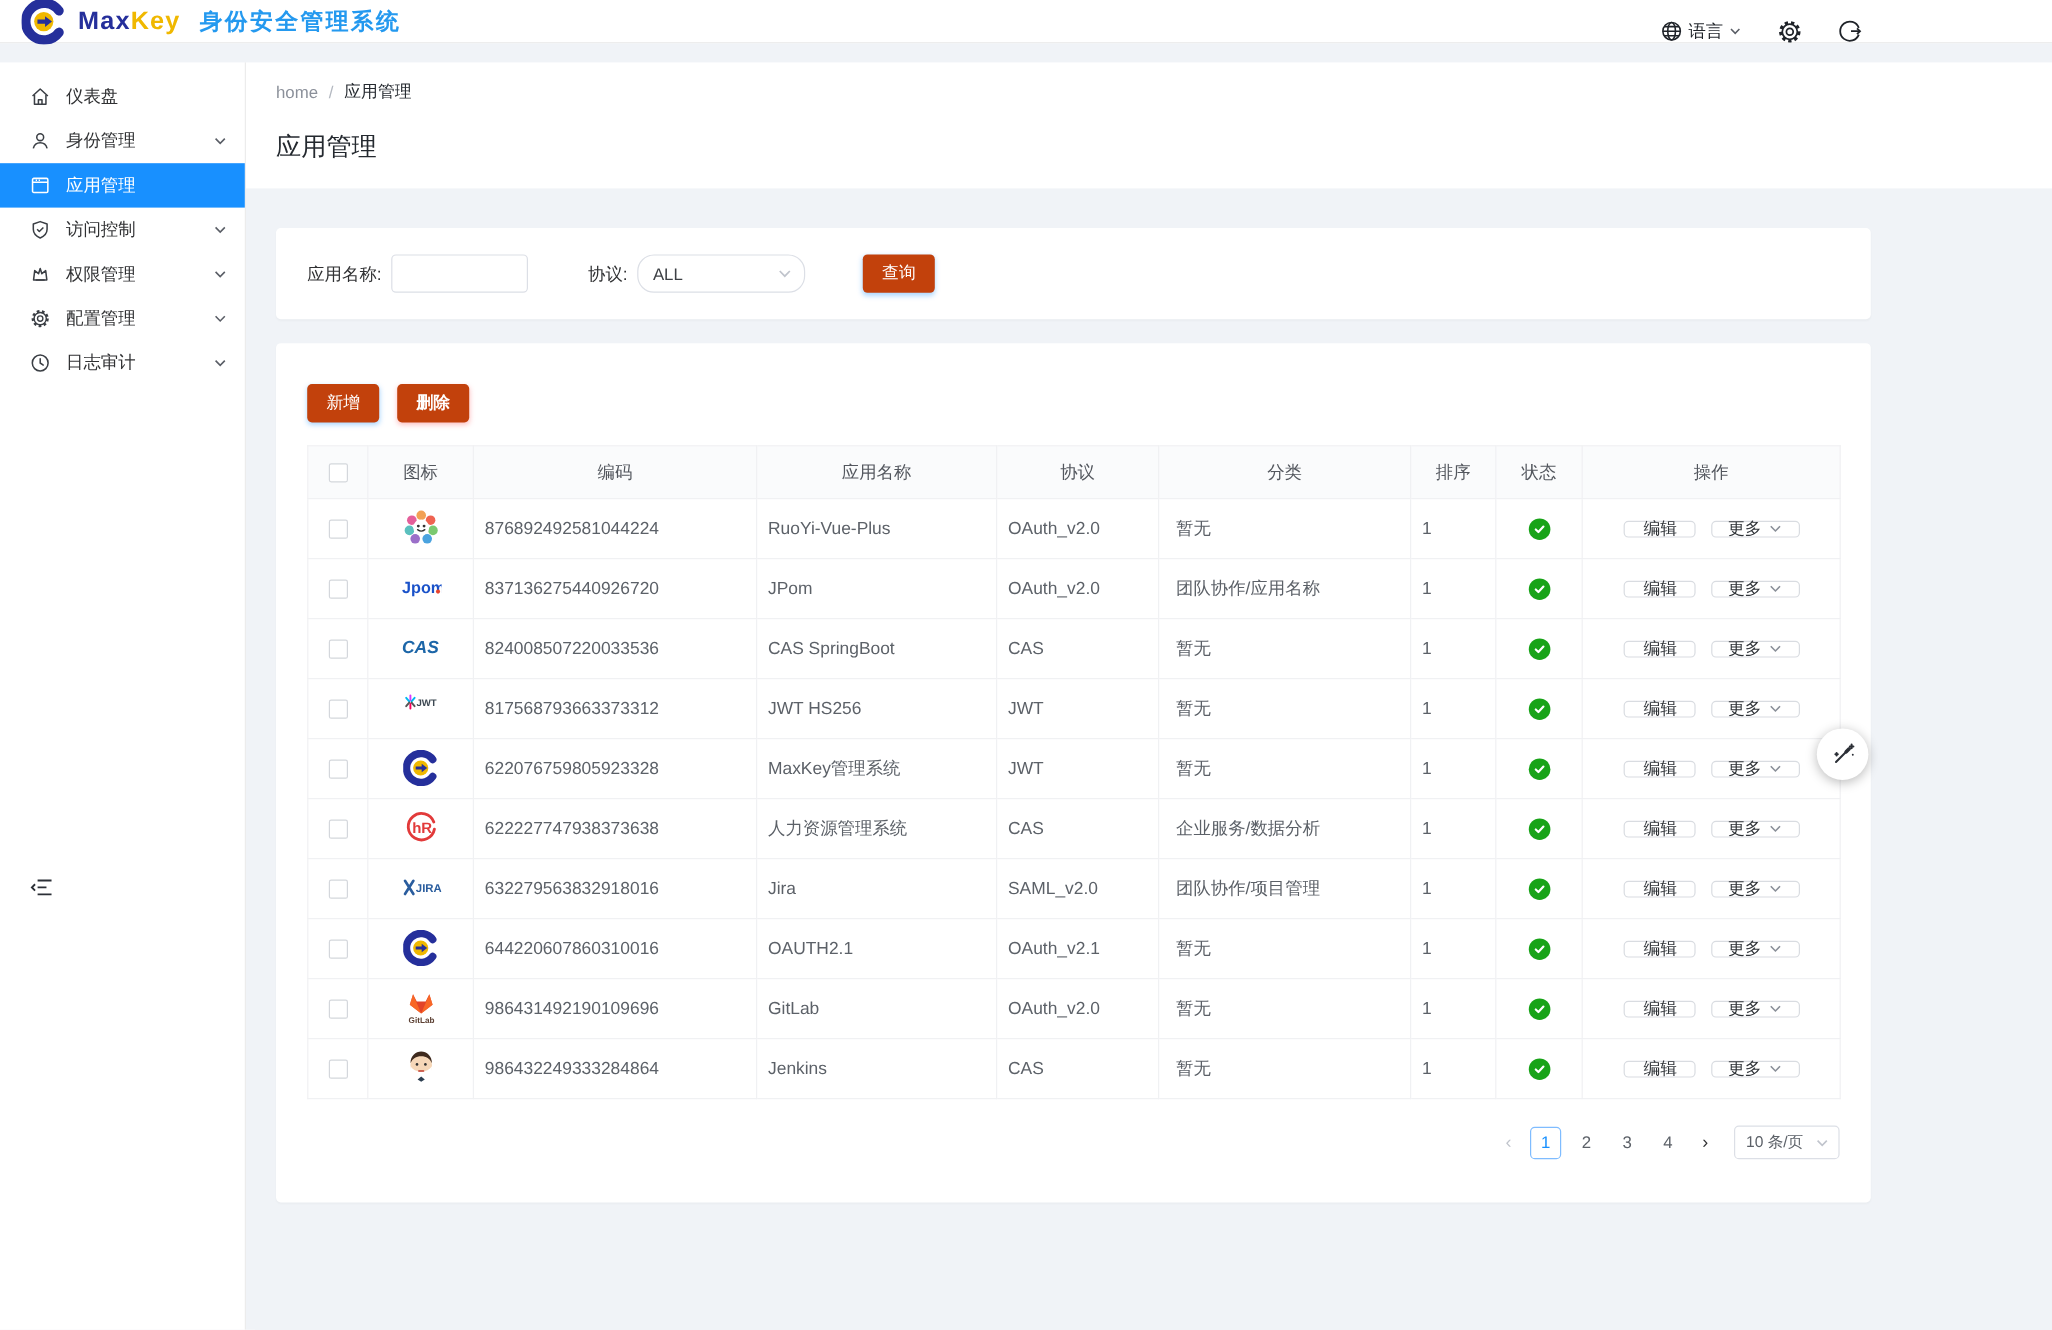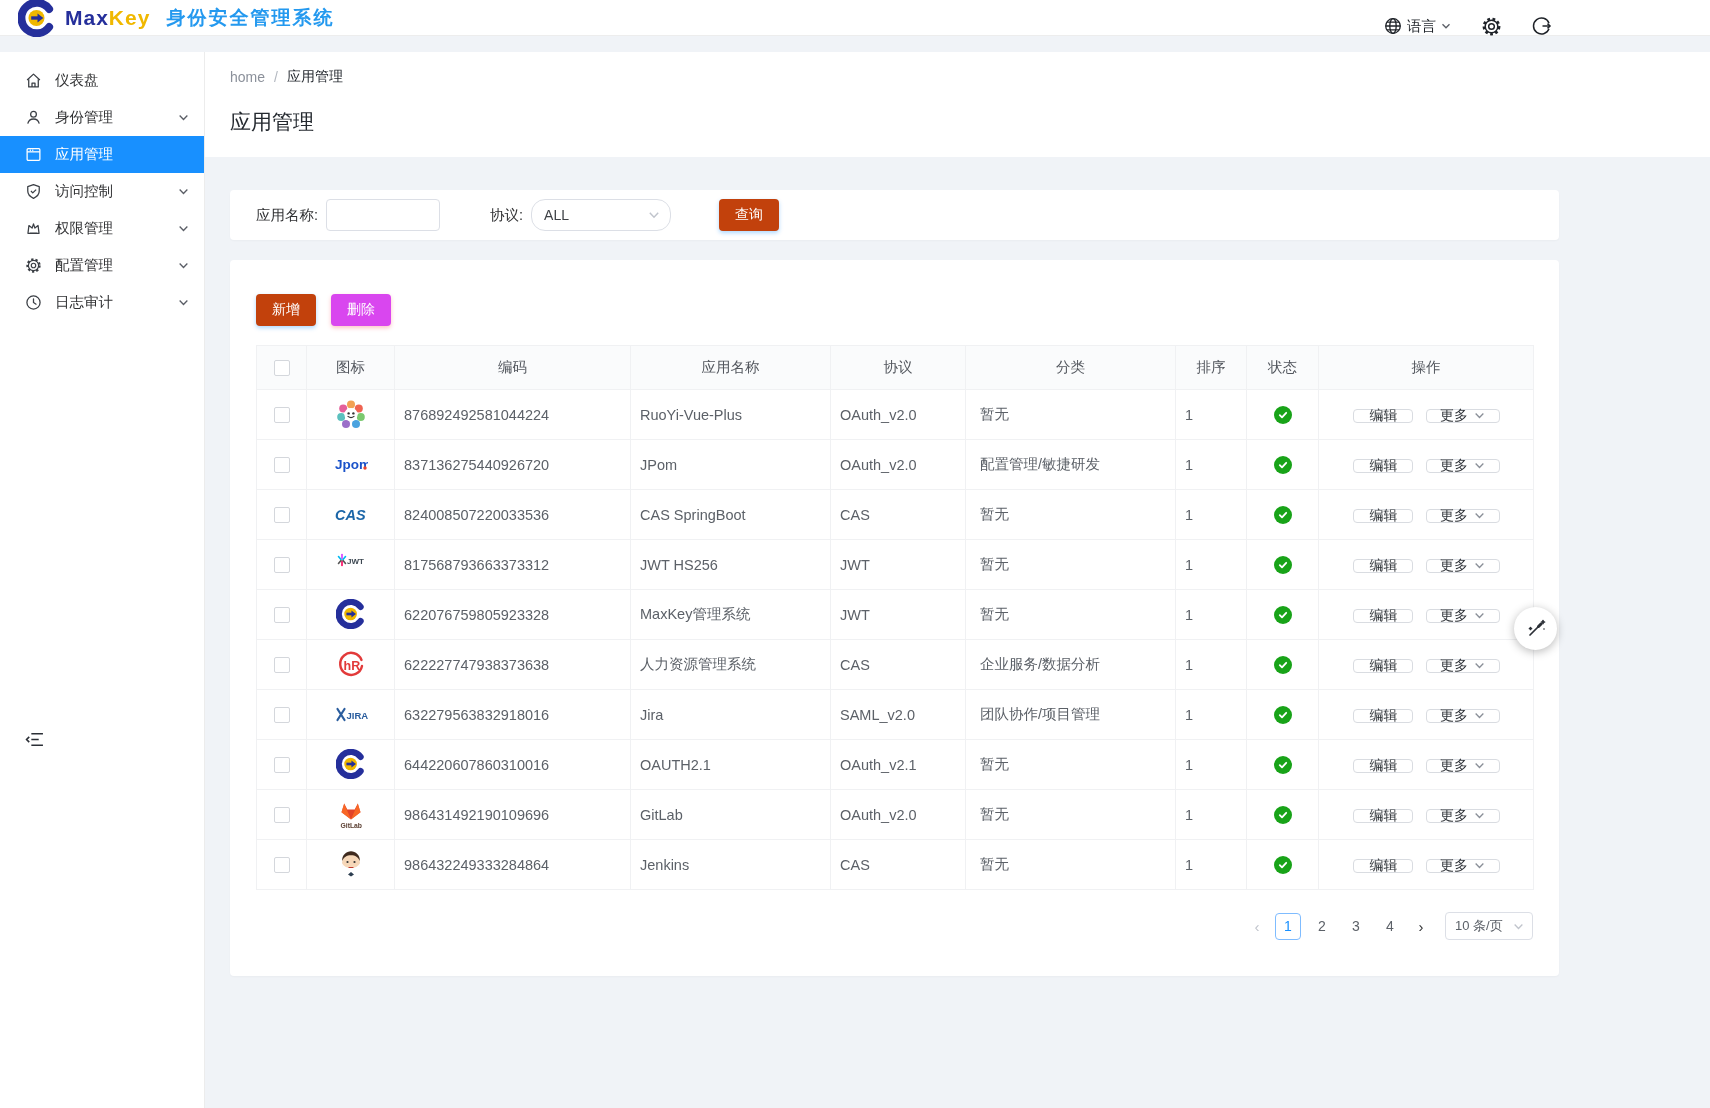--- a/index.html
+++ b/index.html
@@ -41,34 +41,34 @@
   .page-head{ background:#fff; padding:16px 25px 21px 25px; }
   .breadcrumb{ font-size:14px; display:flex; gap:9px; align-items:center;}
   .bc-home{ color:#8b909a; cursor:pointer;}
   .bc-sep{ color:#b3b8c0; }
   .bc-current{ color:#24292f; }
   .page-title{ margin-top:22px; font-size:21px; font-weight:500; color:#24292f; }
   .content{ padding:33px 25px 0 25px; }
   .card{ background:#fff; border-radius:4px; width:1329px; box-shadow:0 1px 2px rgba(0,0,0,.03); }
 
   
-  .filter-card{ height:50px; display:flex; align-items:center; padding:0 26px; }
+  .filter-card{ height:76px; display:flex; align-items:center; padding:0 26px; }
   .f-label{ font-size:14.5px; color:#303133; white-space:nowrap;}
   .f-input{ width:114px; height:32px; border:1px solid #dcdfe6; border-radius:4px; margin-left:8px;
             font-size:14px; padding:0 8px; color:#303133; outline:none; background:#fff;}
   .f-group-proto{ margin-left:50px; display:flex; align-items:center;}
   .f-select{ width:140px; height:32px; border:1px solid #dcdfe6; border-radius:14px; margin-left:8px;
              display:flex; align-items:center; justify-content:space-between; padding:0 10px 0 12px;
              font-size:14px; color:#3d4045; cursor:pointer; background:#fff;}
   .f-select .chev{ color:#c0c4cc; }
   .btn{ border:none; border-radius:4px; font-size:14px; cursor:pointer;
         font-family:inherit; display:inline-flex; align-items:center; justify-content:center;}
   .btn-primary{ width:60px; height:32px; background:#c2410c; color:#fff; box-shadow:0 2px 4px rgba(24,144,255,.35);font-family:Liberation Mono, monospace;}
   .btn-search{ margin-left:48px; }
-  .btn-danger{ width:60px; height:32px; background:#d946ef; color:#fff; box-shadow:0 2px 4px rgba(249,86,92,.35);}
+  .btn-danger{ width:60px; height:32px; background:#c2410c; color:#fff; box-shadow:0 2px 4px rgba(249,86,92,.35);font-weight:bold;}
 
   
   .table-card{ margin-top:20px; padding:34px 26px 36px 26px; }
   .toolbar{ display:flex; gap:15px; margin-bottom:19px; }
   table{ border-collapse:collapse; width:1277px; table-layout:fixed; font-size:14.5px; color:#5c6168;padding-left:28px;}
   th,td{ border:1px solid #f0f1f3; }
   th{ background:#fafbfc; height:44px; font-weight:400; color:#53575e; text-align:center; }
   td{ height:50px; padding:0 8px 0 9px; text-align:left; background:#fff;}
   td.center{ text-align:center; padding:0;}
   .checkbox{ width:16px; height:16px; border:1px solid #d4d7dc; border-radius:2px; background:#fff;
@@ -361,21 +361,21 @@
     <td class="center"><span class="checkbox"></span></td>
     <td class="center"><span class="app-logo">
                   <svg width="34" height="32" viewBox="0 0 34 32">
                     <text x="1" y="21" font-family="Liberation Sans,sans-serif" font-size="13.5" font-weight="bold" fill="#1a52c9">Jpom</text>
                     <circle cx="31" cy="20" r="1.7" fill="#e8442e"></circle>
                   </svg>
                 </span></td>
     <td><span>837136275440926720</span></td>
     <td><span>JPom</span></td>
     <td><span>OAuth_v2.0</span></td>
-    <td style="padding-left:14px;"><span>配置管理/敏捷研发</span></td>
+    <td style="padding-left:14px;"><span>团队协作/应用名称</span></td>
     <td><span>1</span></td>
     <td class="center">
       <span class="status-dot">
         <svg width="10" height="10" viewBox="0 0 10 10" fill="none" stroke="#fff" stroke-width="1.8" stroke-linecap="round" stroke-linejoin="round">
                     <path d="M1.8 5.2 4 7.4 8.2 2.8"></path>
                   </svg>
       </span>
     </td>
     <td class="actions">
       <button class="btn btn-plain btn-edit">编辑</button>

